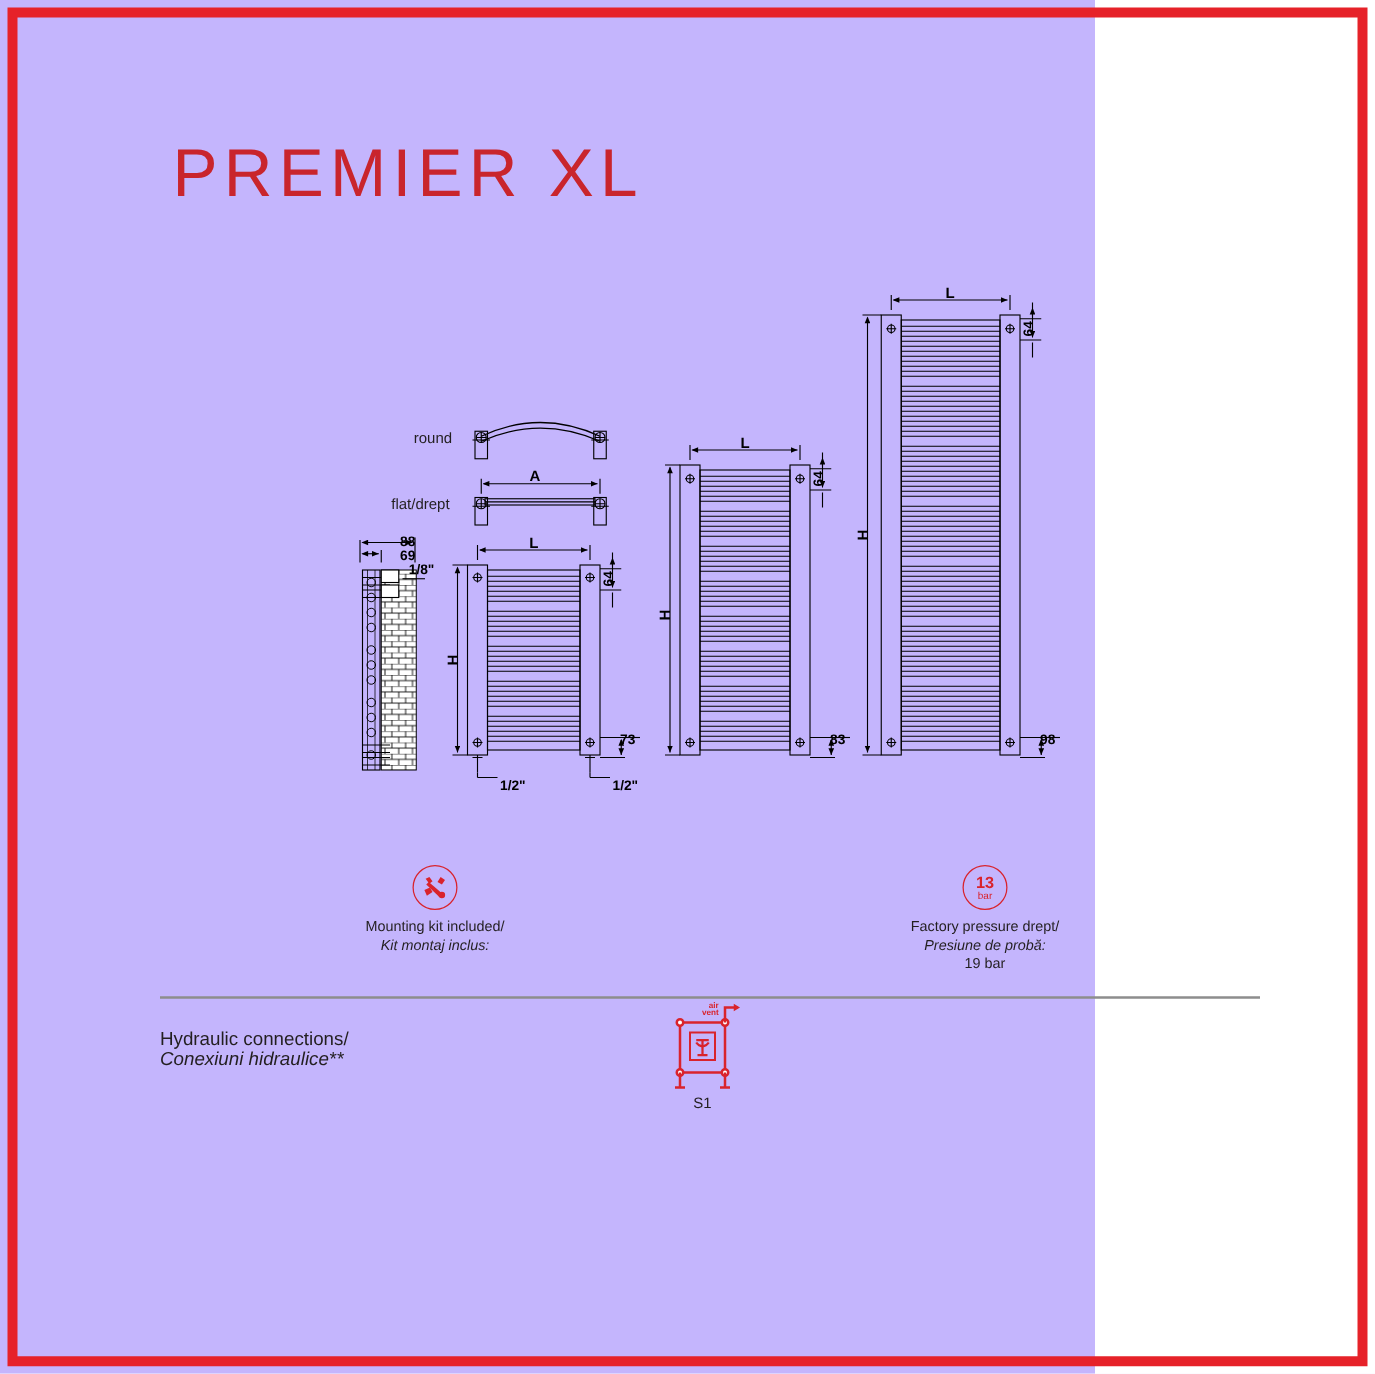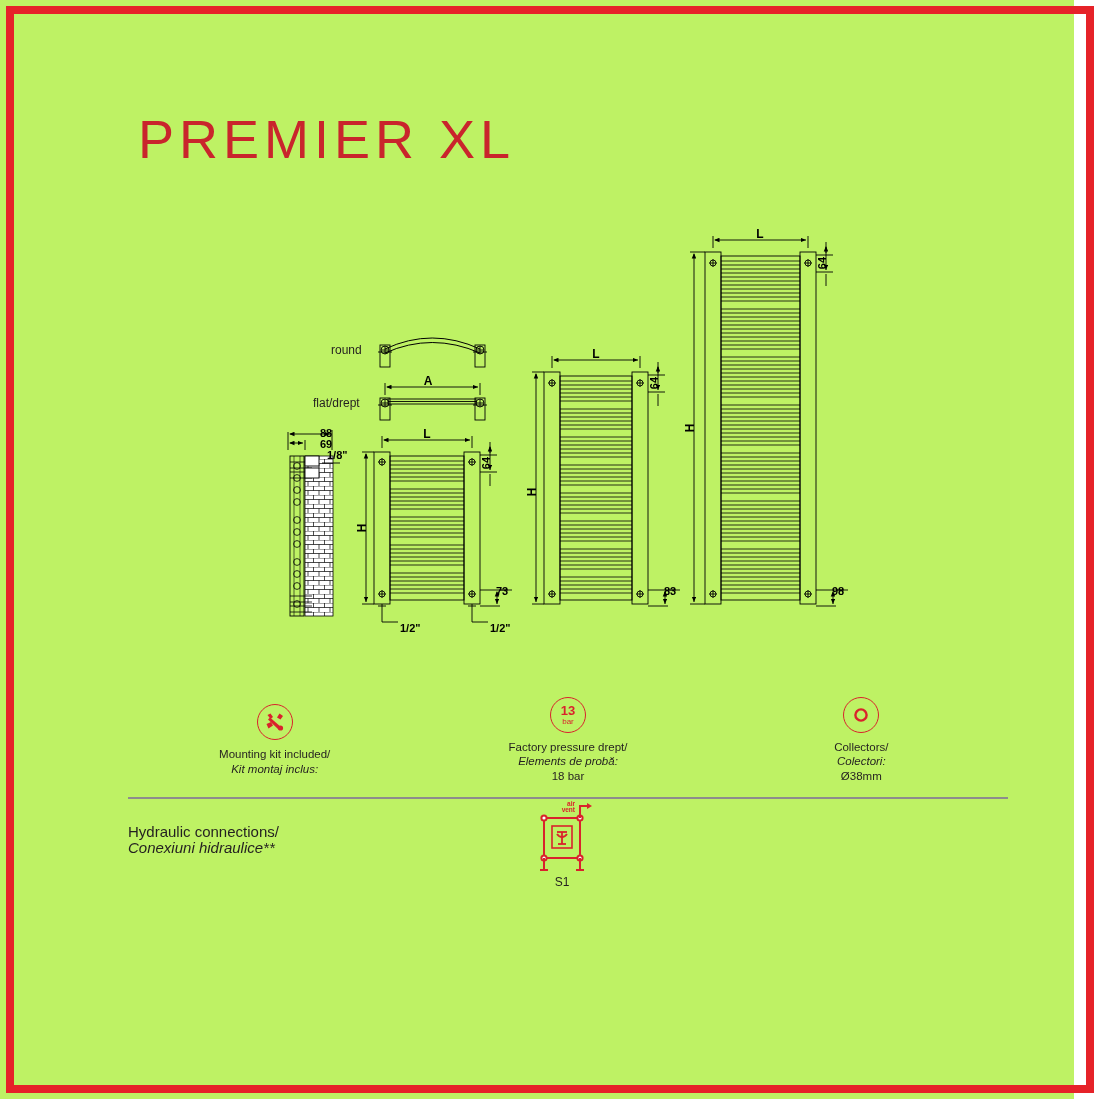--- a/index.html
+++ b/index.html
@@ -4,22 +4,22 @@
 <style>
   * { box-sizing: border-box; margin: 0; padding: 0; }
   html, body {
     width: 1100px; height: 1099px;
     background: #ffffff;
     font-family: "Liberation Sans", sans-serif;
     overflow: hidden;
   }
   #page {
     position: relative;
-    width: 1074px; height: 1099px;
-    background: #bef264;
+    width: 876px; height: 1099px;
+    background: #c4b5fd;
   }
   
   #frame {
     position: absolute;
     left: 6px; top: 6px;
     width: 1088px; height: 1087px;
     border: 8px solid #e62229;
     pointer-events: none;
   }
   
@@ -44,21 +44,20 @@
     left: 128px; top: 692px;
     width: 880px; height: 96px;
     display: flex;
   }
   .spec {
     flex: 1 1 0;
     display: flex;
     flex-direction: column;
     align-items: center;
     text-align: center;
-    justify-content: center;
   }
   .spec-icon {
     width: 36px; height: 36px;
     border: 1.6px solid #d9232c;
     border-radius: 50%;
     display: flex;
     align-items: center;
     justify-content: center;
     margin-bottom: 7px;
   }
@@ -478,35 +477,25 @@
     </div>
 
     <div class="spec">
       <div class="spec-icon">
         <svg width="30" height="26" viewBox="0 0 30 26">
           <text x="15" y="13" text-anchor="middle" font-family="Liberation Sans, sans-serif" font-size="13" font-weight="bold" fill="#d9232c">13</text>
           <text x="15" y="22" text-anchor="middle" font-family="Liberation Sans, sans-serif" font-size="8" fill="#d9232c">bar</text>
         </svg>
       </div>
       <div class="spec-l1">Factory pressure drept/</div>
-      <div class="spec-l2">Elements de probă:</div>
-      <div class="spec-l3">18 bar</div>
+      <div class="spec-l2">Presiune de probă:</div>
+      <div class="spec-l3">19 bar</div>
     </div>
 
 
-    <div class="spec">
-      <div class="spec-icon">
-        <svg width="22" height="22" viewBox="0 0 22 22">
-          <circle cx="11" cy="11" r="5.6" fill="none" stroke="#d9232c" stroke-width="2.4"></circle>
-        </svg>
-      </div>
-      <div class="spec-l1">Collectors/</div>
-      <div class="spec-l2">Colectori:</div>
-      <div class="spec-l3">Ø38mm</div>
-    </div>
   </div>
 
   <div id="divider"></div>
 
   <div id="hydr-label">
     <div class="nowrap">Hydraulic connections/</div>
     <div class="nowrap it">Conexiuni hidraulice**</div>
   </div>
 
   <svg id="hydr-diagram" viewBox="0 0 70 92" xmlns="http://www.w3.org/2000/svg">

